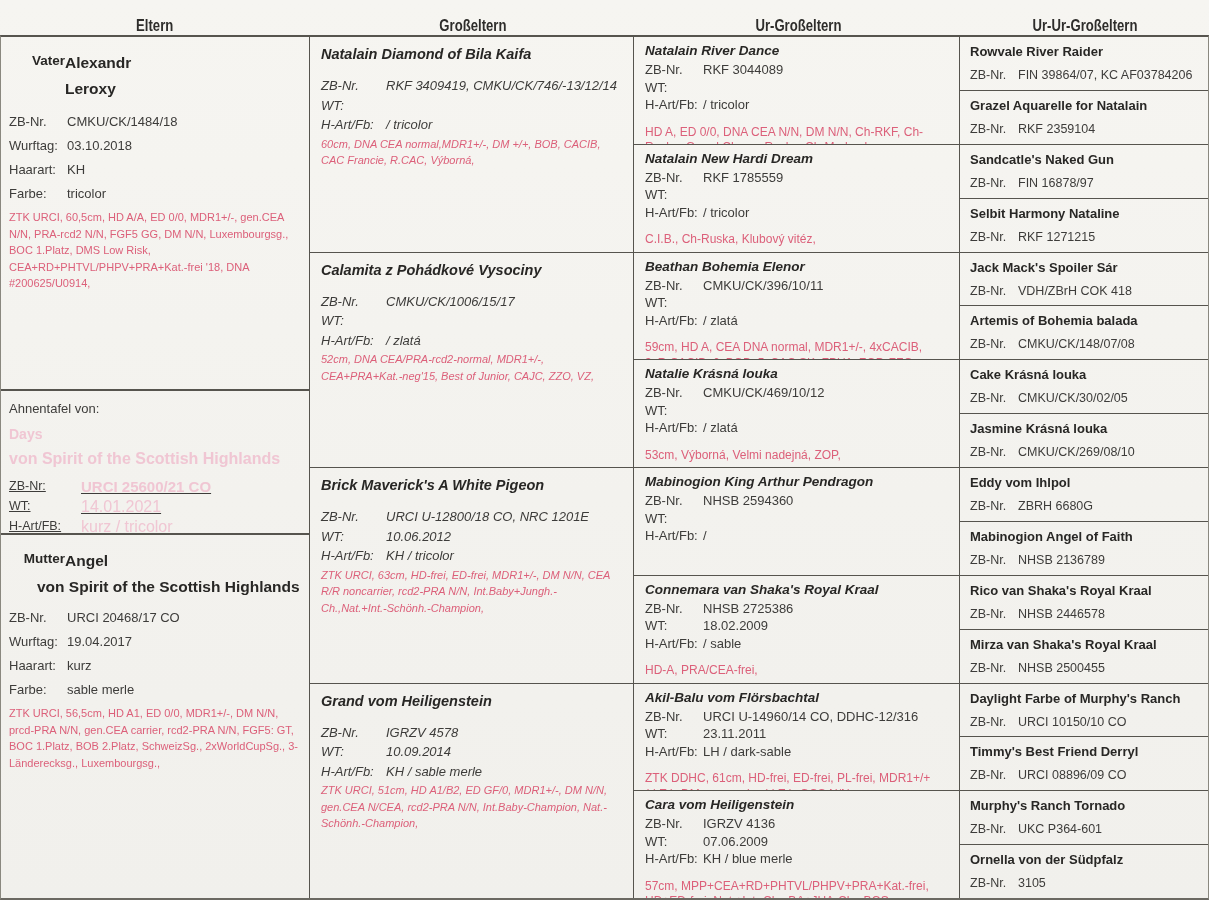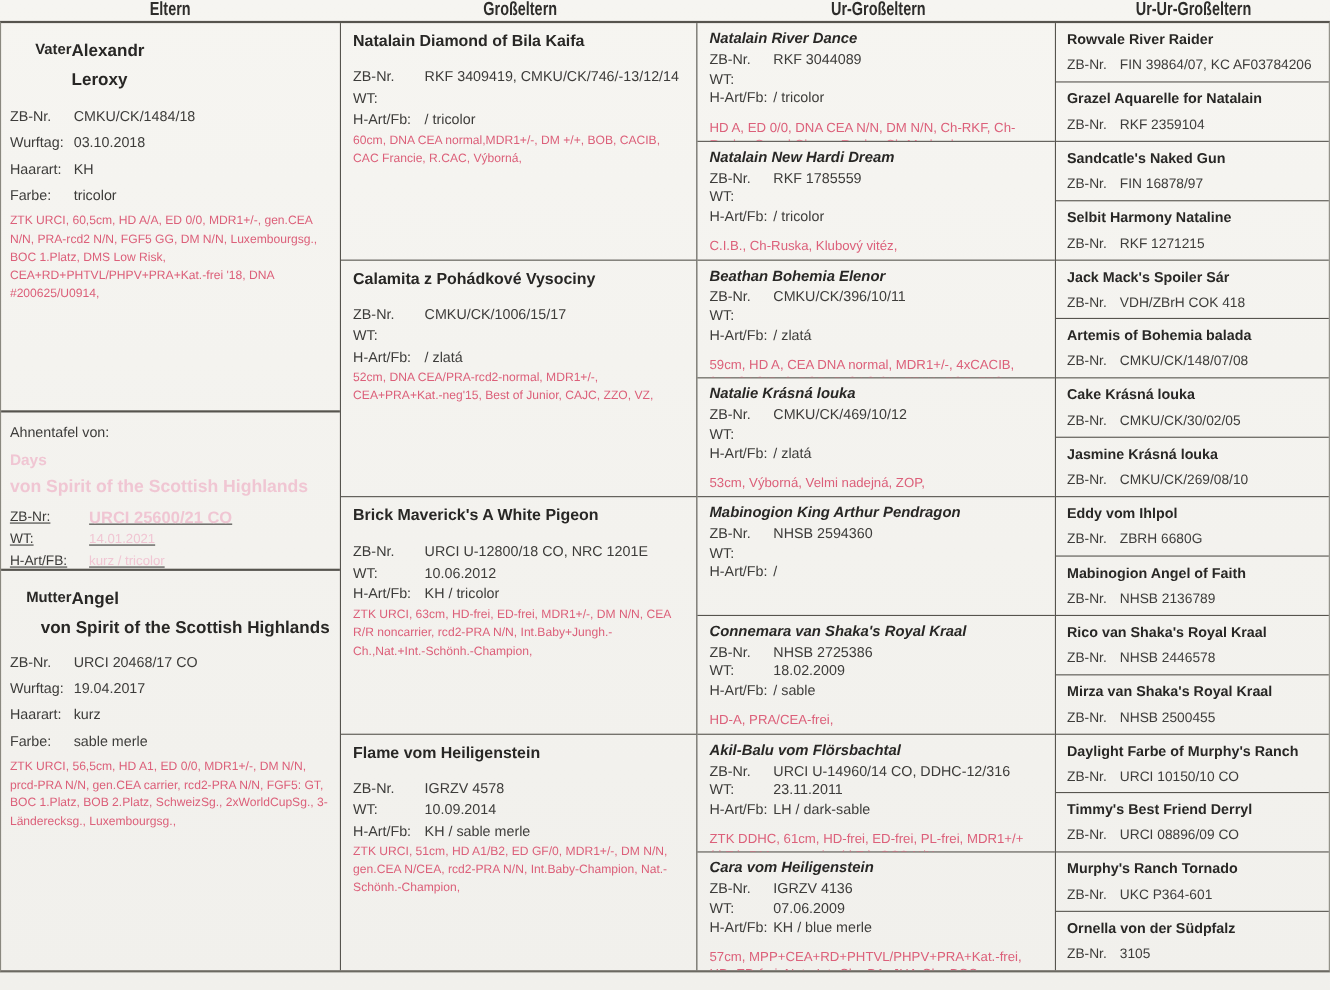--- a/index.html
+++ b/index.html
@@ -10,21 +10,21 @@
     --line:#56544e;
     --paper:#f4f3ef;
   }
   html,body{margin:0;padding:0;background:#e9e8e4;}
   .page{
     width:1209px;height:900px;background:var(--paper);
     background-image:linear-gradient(180deg,#f6f5f1 0%,#f3f2ee 55%,#f1f0ec 100%);
     font-family:"Liberation Sans","DejaVu Sans",sans-serif;
     color:var(--ink);position:relative;overflow:hidden;box-sizing:border-box;
   }
-  .hdr{height:19px;display:flex;align-items:flex-start;}
+  .hdr{height:35px;display:flex;align-items:flex-end;}
   .hdr .h{display:flex;justify-content:center;align-items:center;}
   .hdr .h span{
     font-weight:700;font-size:16px;color:#2e2d2b;letter-spacing:0px;
     transform:scale(0.82,1.08);white-space:nowrap;
   }
   .h1{width:310px;}.h2{width:325px;}.h3{width:327px;}.h4{flex:1;}
   .table{
     display:flex;height:865px;box-sizing:border-box;
     border-top:2px solid var(--line);border-bottom:2px solid #6b6962;
     border-left:1px solid #8a887f;border-right:1px solid #8a887f;
@@ -52,23 +52,23 @@
   .w64{min-width:65px;}
   .w46{min-width:48px;}
   .health{color:var(--accent_pink);font-size:11px;line-height:16.5px;margin-top:6px;}
   .atitle{font-size:13px;margin-bottom:10px;}
   .faint{color:var(--faint_pink);font-weight:700;}
   .fn1{font-size:14px;margin-bottom:8px;}
   .fn2{font-size:16px;margin-bottom:10px;white-space:nowrap;}
   .ahrow{display:flex;line-height:17px;margin-bottom:3px;font-size:12.5px;text-decoration:underline;}
   .ahrow .lbl{flex:none;min-width:58px;}
   .faintzb{color:var(--faint_pink);font-weight:700;font-size:15px;padding-left:14px;}
-  .faintval{color:var(--faint_pink);font-size:12px;padding-left:14px;}
+  .faintval{color:var(--faint_pink);font-size:16px;padding-left:14px;}
   
-  .gcell{flex:1;border-bottom:1px solid var(--line);padding:9px 11px 4px 11px;}
+  .gcell{flex:1;border-bottom:1px solid var(--line);padding:9px 11px 4px 11px;font-style:italic;}
   .col2 .gcell:last-child,.col3 .gcell:last-child,.col4 .gcell:last-child{border-bottom:none;}
   .gname{font-weight:700;font-size:14.5px;color:var(--name);margin-bottom:15px;}
   .col2 .frow{margin-bottom:1px;line-height:18.5px;}
   .col2 .health{margin-top:1px;}
   
   .ucell{flex:1;border-bottom:1px solid var(--line);padding:6px 11px 2px 11px;}
   .col3 .ucell:last-child{border-bottom:none;}
   .uname{font-weight:700;font-size:13.5px;color:var(--name);margin-bottom:3px;font-style:italic;}
   .col3 .frow{margin-bottom:0;line-height:17.5px;}
   .col3 .health{margin-top:11px;font-size:12px;line-height:15.5px;}
@@ -219,21 +219,21 @@
             <span class="val">10.06.2012</span>
           </div>
           <div class="frow">
             <span class="lbl w64">H-Art/Fb:</span>
             <span class="val">KH / tricolor</span>
           </div>
           <div class="health">ZTK URCI, 63cm, HD-frei, ED-frei, MDR1+/-, DM N/N, CEA R/R noncarrier, rcd2-PRA N/N, Int.Baby+Jungh.-Ch.,Nat.+Int.-Schönh.-Champion,</div>
         </div>
 
         <div class="cell gcell">
-          <div class="gname">Flame vom Heiligenstein</div>
+          <div class="gname">Grand vom Heiligenstein</div>
           <div class="frow">
             <span class="lbl w64">ZB-Nr.</span>
             <span class="val">IGRZV 4578</span>
           </div>
           <div class="frow">
             <span class="lbl w64">WT:</span>
             <span class="val">10.09.2014</span>
           </div>
           <div class="frow">
             <span class="lbl w64">H-Art/Fb:</span>

